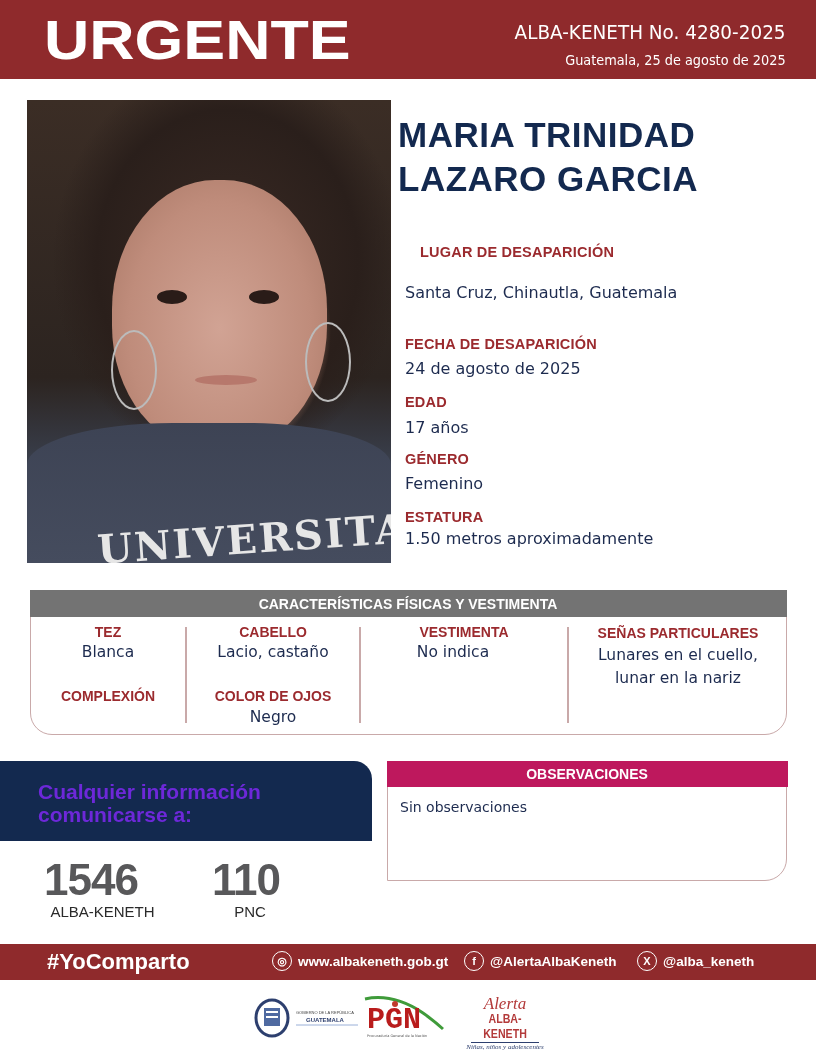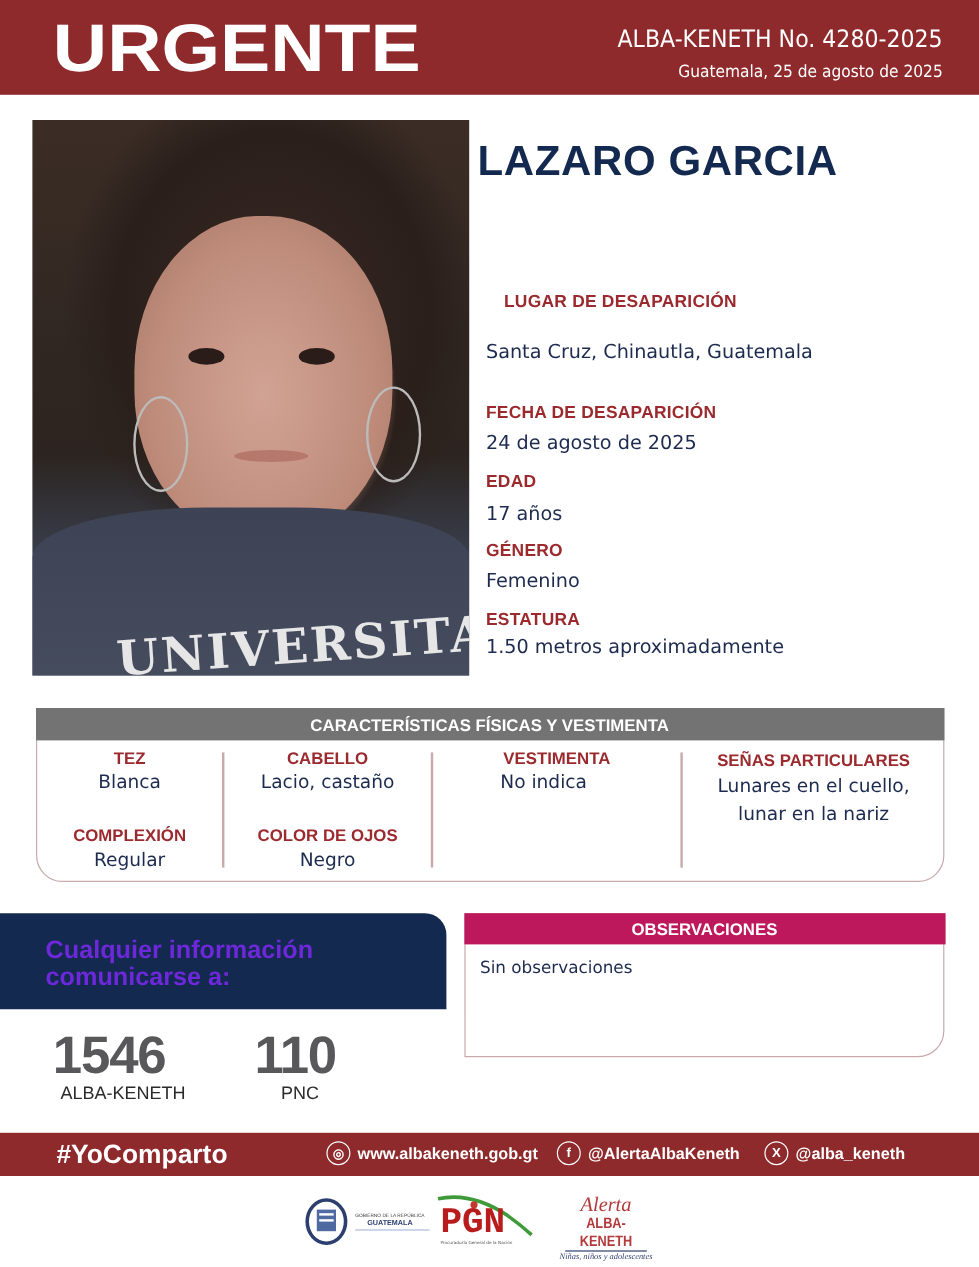--- a/index.html
+++ b/index.html
@@ -65,20 +65,21 @@
   <div class="eye" style="left:130px;"></div>
   <div class="eye" style="left:222px;"></div>
   <div class="mouth"></div>
   <div class="hoop" style="left:84px; top:230px;"></div>
   <div class="hoop" style="left:278px; top:222px;"></div>
   <div class="shirt"></div>
   <div class="shirt-text">UNIVERSITAT</div>
 </div>
 
 <div class="name">
+  <div>MARIA TRINIDAD</div>
   <div>LAZARO GARCIA</div>
 </div>
 
 <div class="info-label" style="top:244px;margin-left:15px;">LUGAR DE DESAPARICIÓN</div>
 <div class="info-value" style="top:283px;">Santa Cruz, Chinautla, Guatemala</div>
 <div class="info-label" style="top:336px;">FECHA DE DESAPARICIÓN</div>
 <div class="info-value" style="top:359px;">24 de agosto de 2025</div>
 <div class="info-label" style="top:394px;">EDAD</div>
 <div class="info-value" style="top:418px;">17 años</div>
 <div class="info-label" style="top:451px;">GÉNERO</div>
@@ -88,21 +89,20 @@
 
 <div class="chars">
   <div class="chars-head">CARACTERÍSTICAS FÍSICAS Y VESTIMENTA</div>
   <div class="col-sep" style="left:154px;"></div>
   <div class="col-sep" style="left:328px;"></div>
   <div class="col-sep" style="left:536px;"></div>
 
   <div class="c-label" style="left:0; width:154px; top:33px;">TEZ</div>
   <div class="c-value" style="left:0; width:154px; top:49px;">Blanca</div>
   <div class="c-label" style="left:0; width:154px; top:97px;">COMPLEXIÓN</div>
-  <div class="c-value" style="left:0; width:154px; top:114px;">Regular</div>
 
   <div class="c-label" style="left:156px; width:172px; top:33px;">CABELLO</div>
   <div class="c-value" style="left:156px; width:172px; top:49px;">Lacio, castaño</div>
   <div class="c-label" style="left:156px; width:172px; top:97px;">COLOR DE OJOS</div>
   <div class="c-value" style="left:156px; width:172px; top:114px;">Negro</div>
 
   <div class="c-label" style="left:330px; width:206px; top:33px;">VESTIMENTA</div>
   <div class="c-value" style="left:330px; width:184px; top:49px;">No indica</div>
 
   <div class="c-label" style="left:538px; width:218px; top:34px;">SEÑAS PARTICULARES</div>

